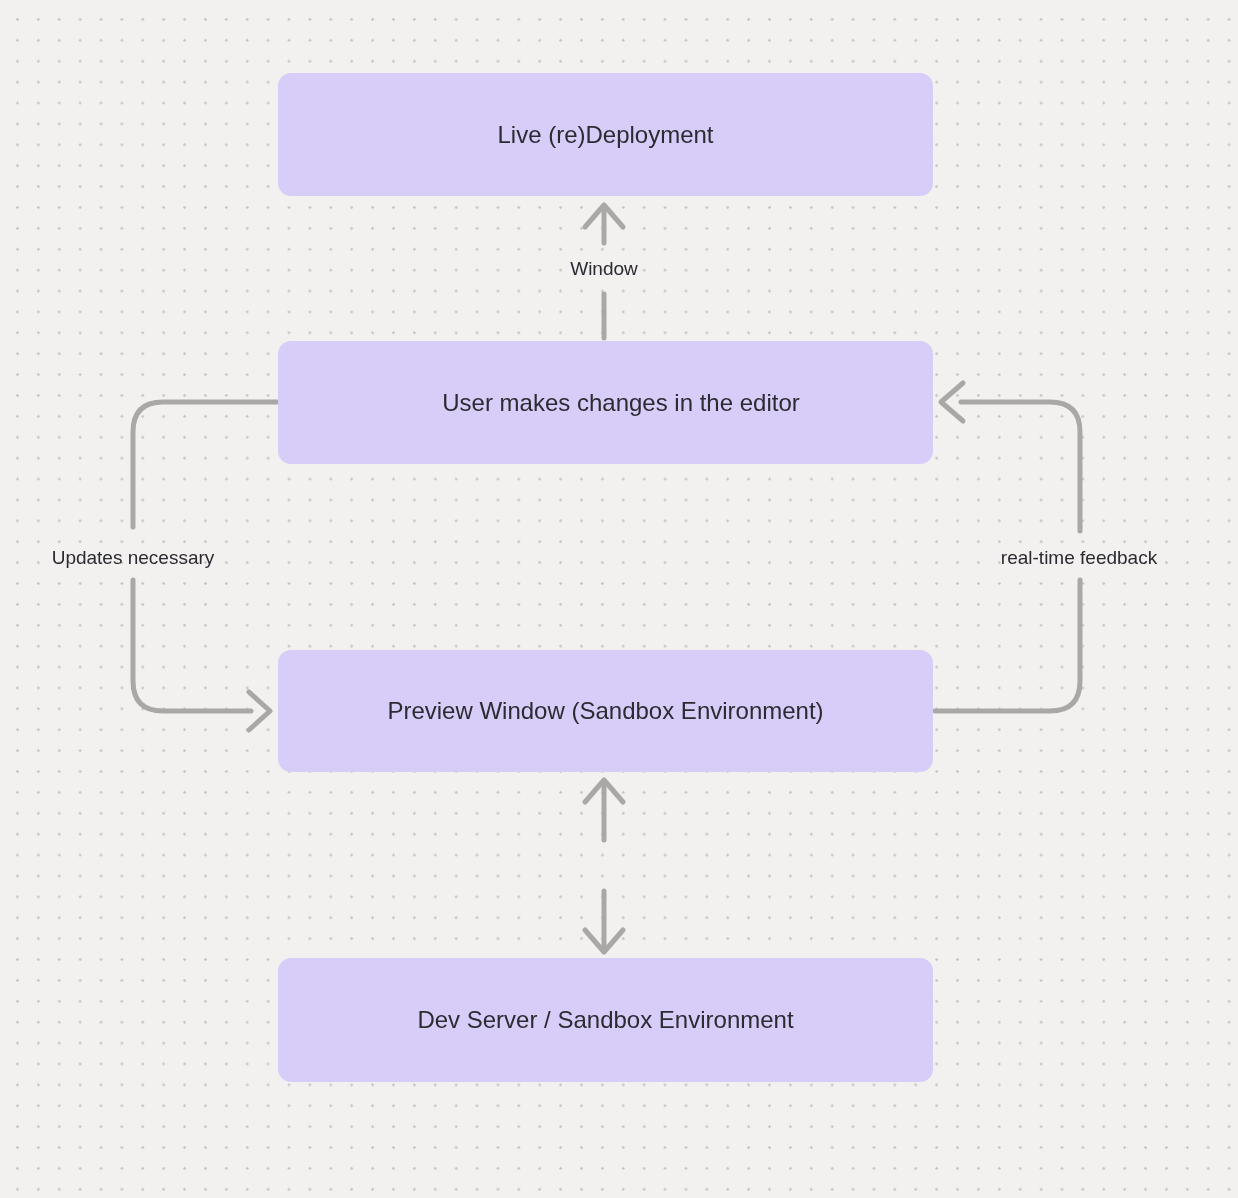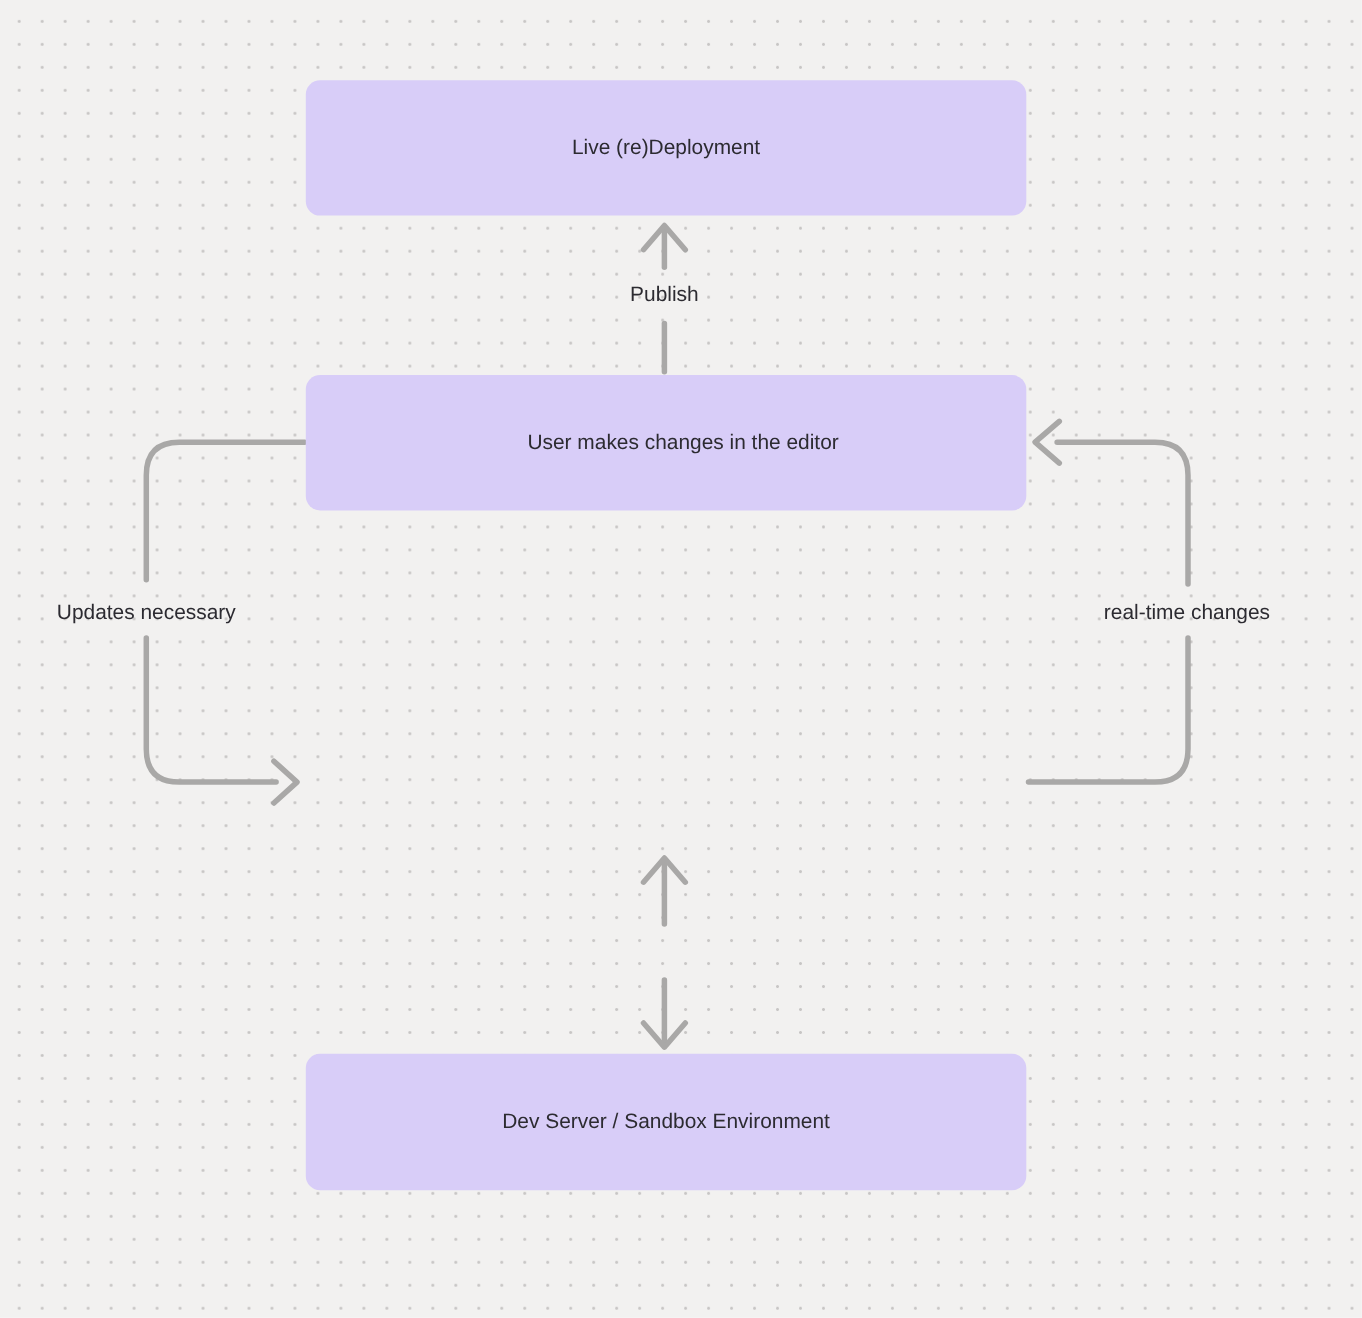--- a/index.html
+++ b/index.html
@@ -32,21 +32,21 @@
   }
 
   .node {
     position: absolute;
     background: #d8cdf8;
     border-radius: 13px;
     display: flex;
     align-items: center;
     justify-content: center;
     text-align: center;
-    font-size: 19px;
+    font-size: 24px;
     line-height: 1.25;
     color: #2c2b31;
   }
   #node-live        { left: 278px; top: 73px;  width: 655px; height: 123px; }
   #node-user        { left: 278px; top: 341px; width: 655px; height: 123px; padding-left: 31px; }
   #node-preview     { left: 278px; top: 650px; width: 655px; height: 122px; }
   #node-dev-server  { left: 278px; top: 958px; width: 655px; height: 124px; }
 
   .edge-label {
     position: absolute;
@@ -94,22 +94,25 @@
   </svg>
 
   <div class="node" id="node-live">
     <span>Live (re)Deployment</span>
   </div>
 
   <div class="node" id="node-user">
     <span>User makes changes in the editor</span>
   </div>
 
+  <div class="node" id="node-preview">
+    <span>Preview Window (Sandbox Environment)</span>
+  </div>
 
   <div class="node" id="node-dev-server">
     <span>Dev Server / Sandbox Environment</span>
   </div>
 
-  <div class="edge-label" id="edge-label-publish">Publish</div>
+  <div class="edge-label" id="edge-label-publish">Window</div>
   <div class="edge-label" id="edge-label-updates-instantly">Updates necessary</div>
-  <div class="edge-label" id="edge-label-realtime-feedback">real-time changes</div>
+  <div class="edge-label" id="edge-label-realtime-feedback">real-time feedback</div>
 
 </div>
 
 </body></html>

